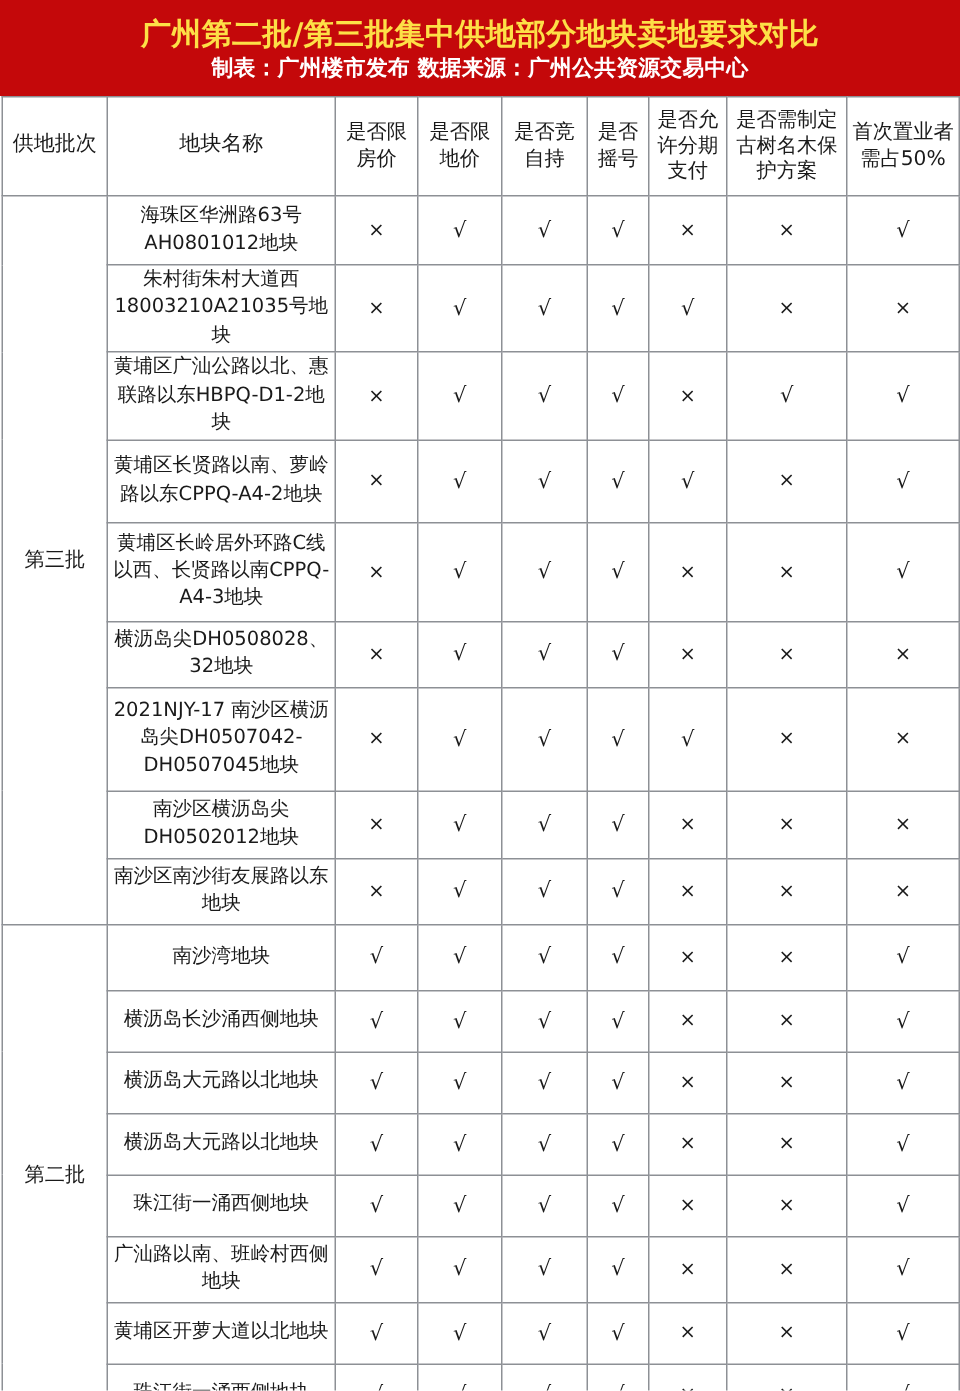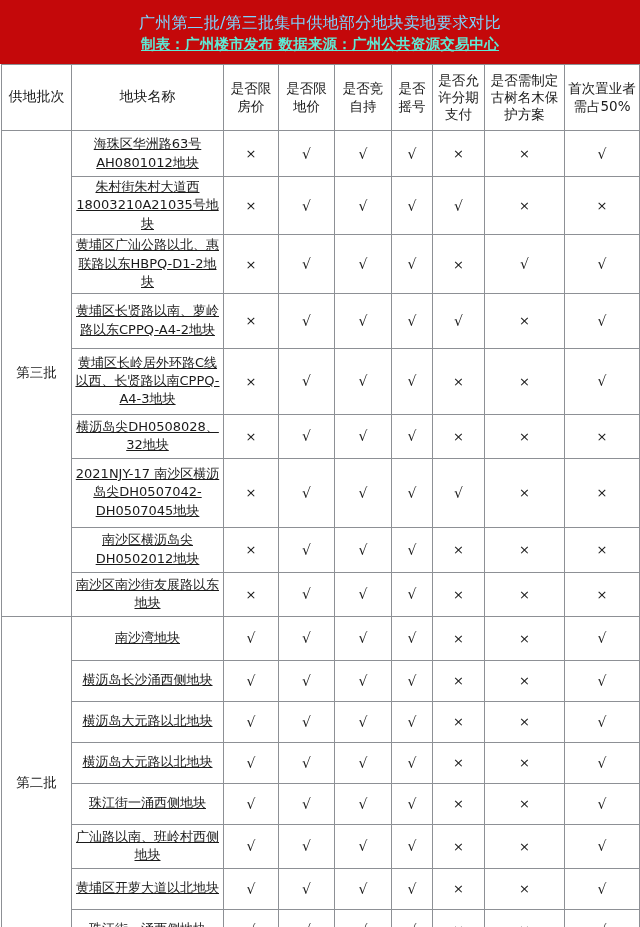--- a/index.html
+++ b/index.html
@@ -22,35 +22,34 @@
     width: 640px;
     height: 64px;
     background: #c4080a;
     display: flex;
     flex-direction: column;
     align-items: center;
     justify-content: center;
     padding-top: 2px;
   }
   .banner-line1 {
-    color: #7dd3fc;
-    font-size: 16px;
-    font-weight: normal;
+    color: #fde047;
+    font-size: 20px;
+    font-weight: bold;
     letter-spacing: 0.2px;
     line-height: 1.35;
     white-space: nowrap;
   }
   .banner-line2 {
-    color: #5eead4;
+    color: #ffffff;
     font-size: 14.5px;
     font-weight: bold;
     letter-spacing: 0.2px;
     line-height: 1.4;
     white-space: nowrap;
-    text-decoration: underline;
   }
 
   
   table.grid {
     border-collapse: collapse;
     width: 638px;
     margin-left: 1px;
     table-layout: fixed;
   }
   table.grid td, table.grid th {
@@ -80,21 +79,20 @@
   }
   thead td.hdr-wide { font-size: 14px; font-family: Liberation Mono, monospace; }
 
   td.batch {
     font-size: 13.5px;
   }
   td.name {
     font-size: 13px;
     line-height: 1.42;
     padding: 4px 3px;
-    text-decoration: underline;
   }
   td.mark {
     font-size: 13px;
     line-height: 1;
   }
   td.mark.yes { font-size: 14px; }
 </style>
 </head>
 <body>
 

